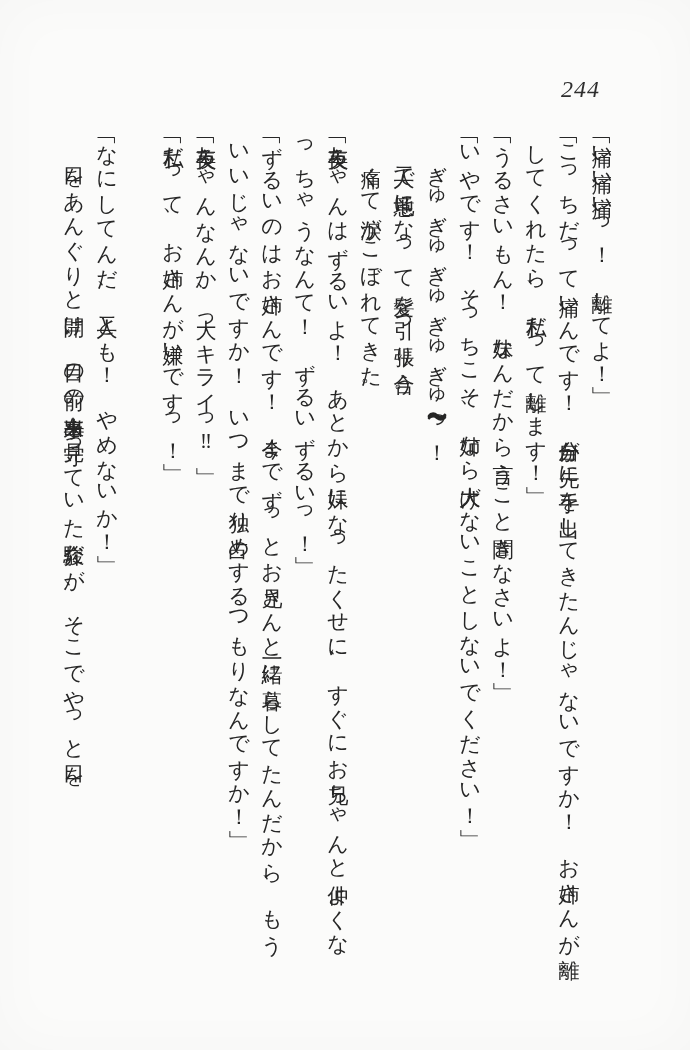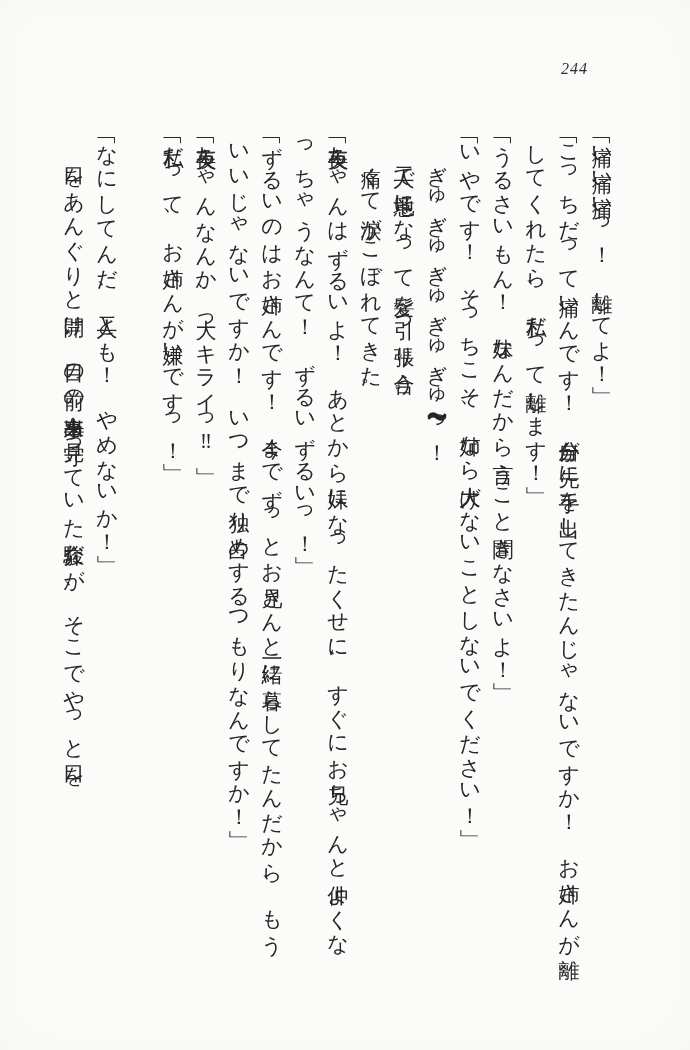--- a/index.html
+++ b/index.html
@@ -14,23 +14,23 @@
     background: #fbfbfa;
     font-family: "Liberation Serif", "DejaVu Serif", serif;
   }
   .book-page {
     position: absolute;
     inset: 0;
     box-shadow: inset 0 0 60px rgba(0,0,0,0.025);
   }
   .page-number {
     position: absolute;
-    top: 60px;
+    top: 76px;
     left: 561px;
-    font-size: 16px;
+    font-size: 24px;
     font-style: italic;
     letter-spacing: 1px;
     color: #2e2e2e;
   }
   .page-text {
     position: absolute;
     top: 130px;
     right: 72px;
     width: 561px;
     height: 830px;

